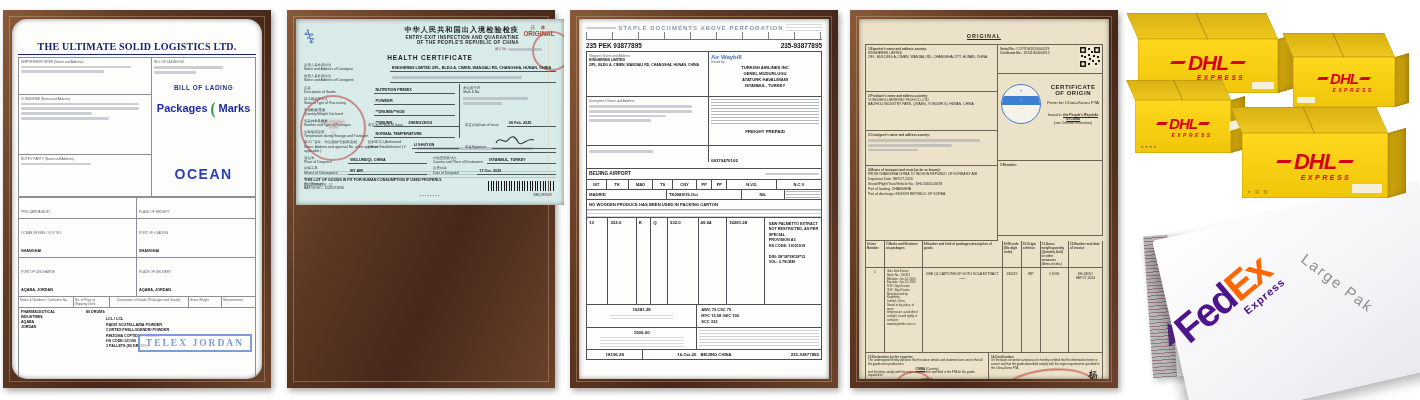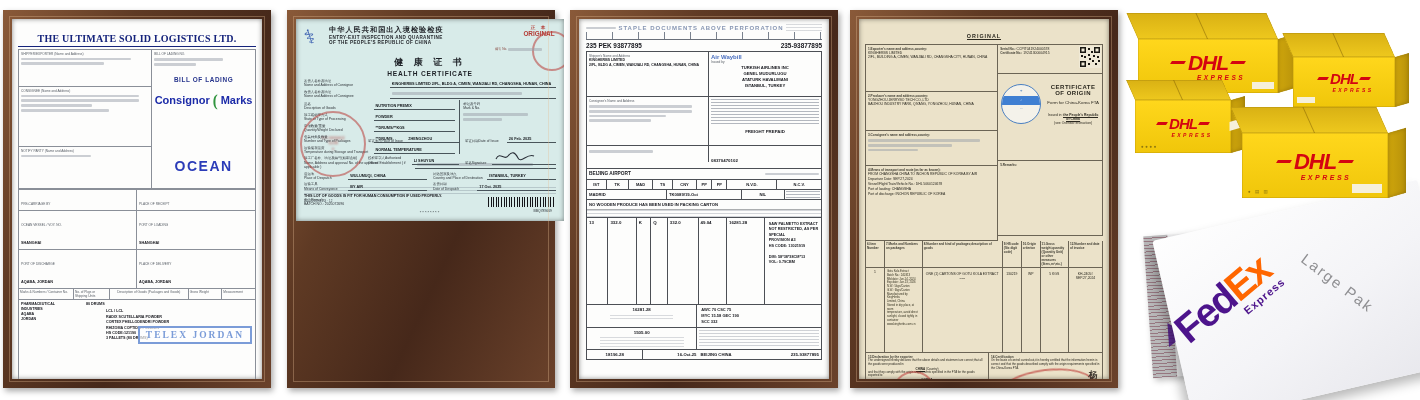--- a/index.html
+++ b/index.html
@@ -79,21 +79,21 @@
   .fx-fed{color:#4d148c;} .fx-ex{color:#ff6600;}
   .fx-express{position:absolute;right:-4px;bottom:-11px;font-size:11px;letter-spacing:1px;color:#4d148c;font-weight:bold;}
   .fx-large{position:absolute;left:128px;top:74px;transform:rotate(50deg);color:#8f8f92;font-size:15px;letter-spacing:2px;}
 </style>
 </head>
 <body>
 
 <div class="stage">
 
   <div class="frame" style="left:3px;">
-    <div class="doc" style="padding:12px 6px;">
+    <div class="doc" style="padding:20px 6px;border-radius:15px;">
       <div class="d1-title">THE ULTIMATE SOLID LOGISTICS LTD.</div>
       <div style="display:flex;border:1px solid #8a8f98;">
         <div style="width:56%;border-right:1px solid #8a8f98;">
           <div class="d1-cell" style="height:33px;">
             <div class="lbl blur">SHIPPER/EXPORTER (Name and Address)</div>
             <div class="bars blur" style="width:86%;">
                 <i></i>
                 <i class="w75"></i>
               </div>
           </div>
@@ -114,21 +114,21 @@
           </div>
         </div>
         <div style="flex:1;position:relative;padding:2px;">
           <div class="lbl blur">BILL OF LADING NO.</div>
           <div class="bars blur" style="width:70%;">
               <i></i>
               <i class="w60"></i>
             </div>
           <div class="d1-bol">BILL OF LADING</div>
           <div class="d1-logo">
-            <span>Consignor</span>
+            <span>Packages</span>
             <span class="d1-arc">(</span>
             <span>Marks</span>
           </div>
           <div class="d1-copy">OCEAN</div>
         </div>
       </div>
       <div class="d1-grid">
         <div><span class="lbl blur">PRE-CARRIAGE BY</span></div>
         <div><span class="lbl blur">PLACE OF RECEIPT</span></div>
         <div><span class="lbl blur">OCEAN VESSEL / VOY. NO.</span><br><span class="v blur" style="font-size:3.8px;">SHANGHAI</span></div>
@@ -161,35 +161,34 @@
       </div>
 
     </div>
   </div>
 
   <div class="frame" style="left:287px;">
     <div class="doc d2" style="padding:6px 8px;position:relative;">
       <div class="abs rstamp" style="right:-8px;top:12px;width:36px;height:36px;"></div>
       <div style="display:flex;align-items:flex-start;gap:3px;">
         <div style="font-size:20px;color:#3a5eb0;transform:rotate(-18deg);line-height:1;width:22px;">⚕</div>
-        <div style="flex:1;text-align:left;">
+        <div style="flex:1;text-align:right;">
           <div style="font-weight:bold;font-size:7.2px;letter-spacing:1px;color:#23262b;">中华人民共和国出入境检验检疫</div>
           <div style="font-weight:bold;font-size:4.6px;letter-spacing:.4px;color:#23262b;">ENTRY-EXIT INSPECTION AND QUARANTINE</div>
           <div style="font-weight:bold;font-size:4.6px;letter-spacing:.4px;color:#23262b;">OF THE PEOPLE'S REPUBLIC OF CHINA</div>
         </div>
         <div style="text-align:center;color:#b43a34;width:34px;">
           <div style="font-size:4.6px;font-weight:bold;letter-spacing:2px;">正 本</div>
           <div style="font-size:6.4px;font-weight:bold;">ORIGINAL</div>
         </div>
       </div>
       <div style="text-align:right;font-size:3.2px;color:#8a4a42;margin:1px 14px 0 0;">
         <span>编号 No.</span>
         <span class="bars blur" style="display:inline-block;width:34px;vertical-align:middle;"><i></i></span>
       </div>
-      <div style="text-align:center;font-weight:bold;font-size:9px;letter-spacing:4px;color:#1d2026;margin-top:3px;">健 康 证 书</div>
       <div style="text-align:center;font-weight:bold;font-size:6.6px;letter-spacing:.8px;color:#1d2026;margin-top:1px;">HEALTH CERTIFICATE</div>
 
       <div class="f2row">
         <div class="f2lab" style="width:34%;"><span>发货人名称及地址</span><br><span>Name and Address of Consignor</span></div>
         <div class="f2val blur">KINGHERBS LIMITED   2/FL, BLDG A, CIMEN, WANJIALI RD, CHANGSHA, HUNAN, CHINA</div>
       </div>
       <div class="f2row">
         <div class="f2lab" style="width:34%;"><span>收货人名称及地址</span><br><span>Name and Address of Consignee</span></div>
         <div class="f2val">
             <span class="bars blur" style="display:block;width:80%;">

